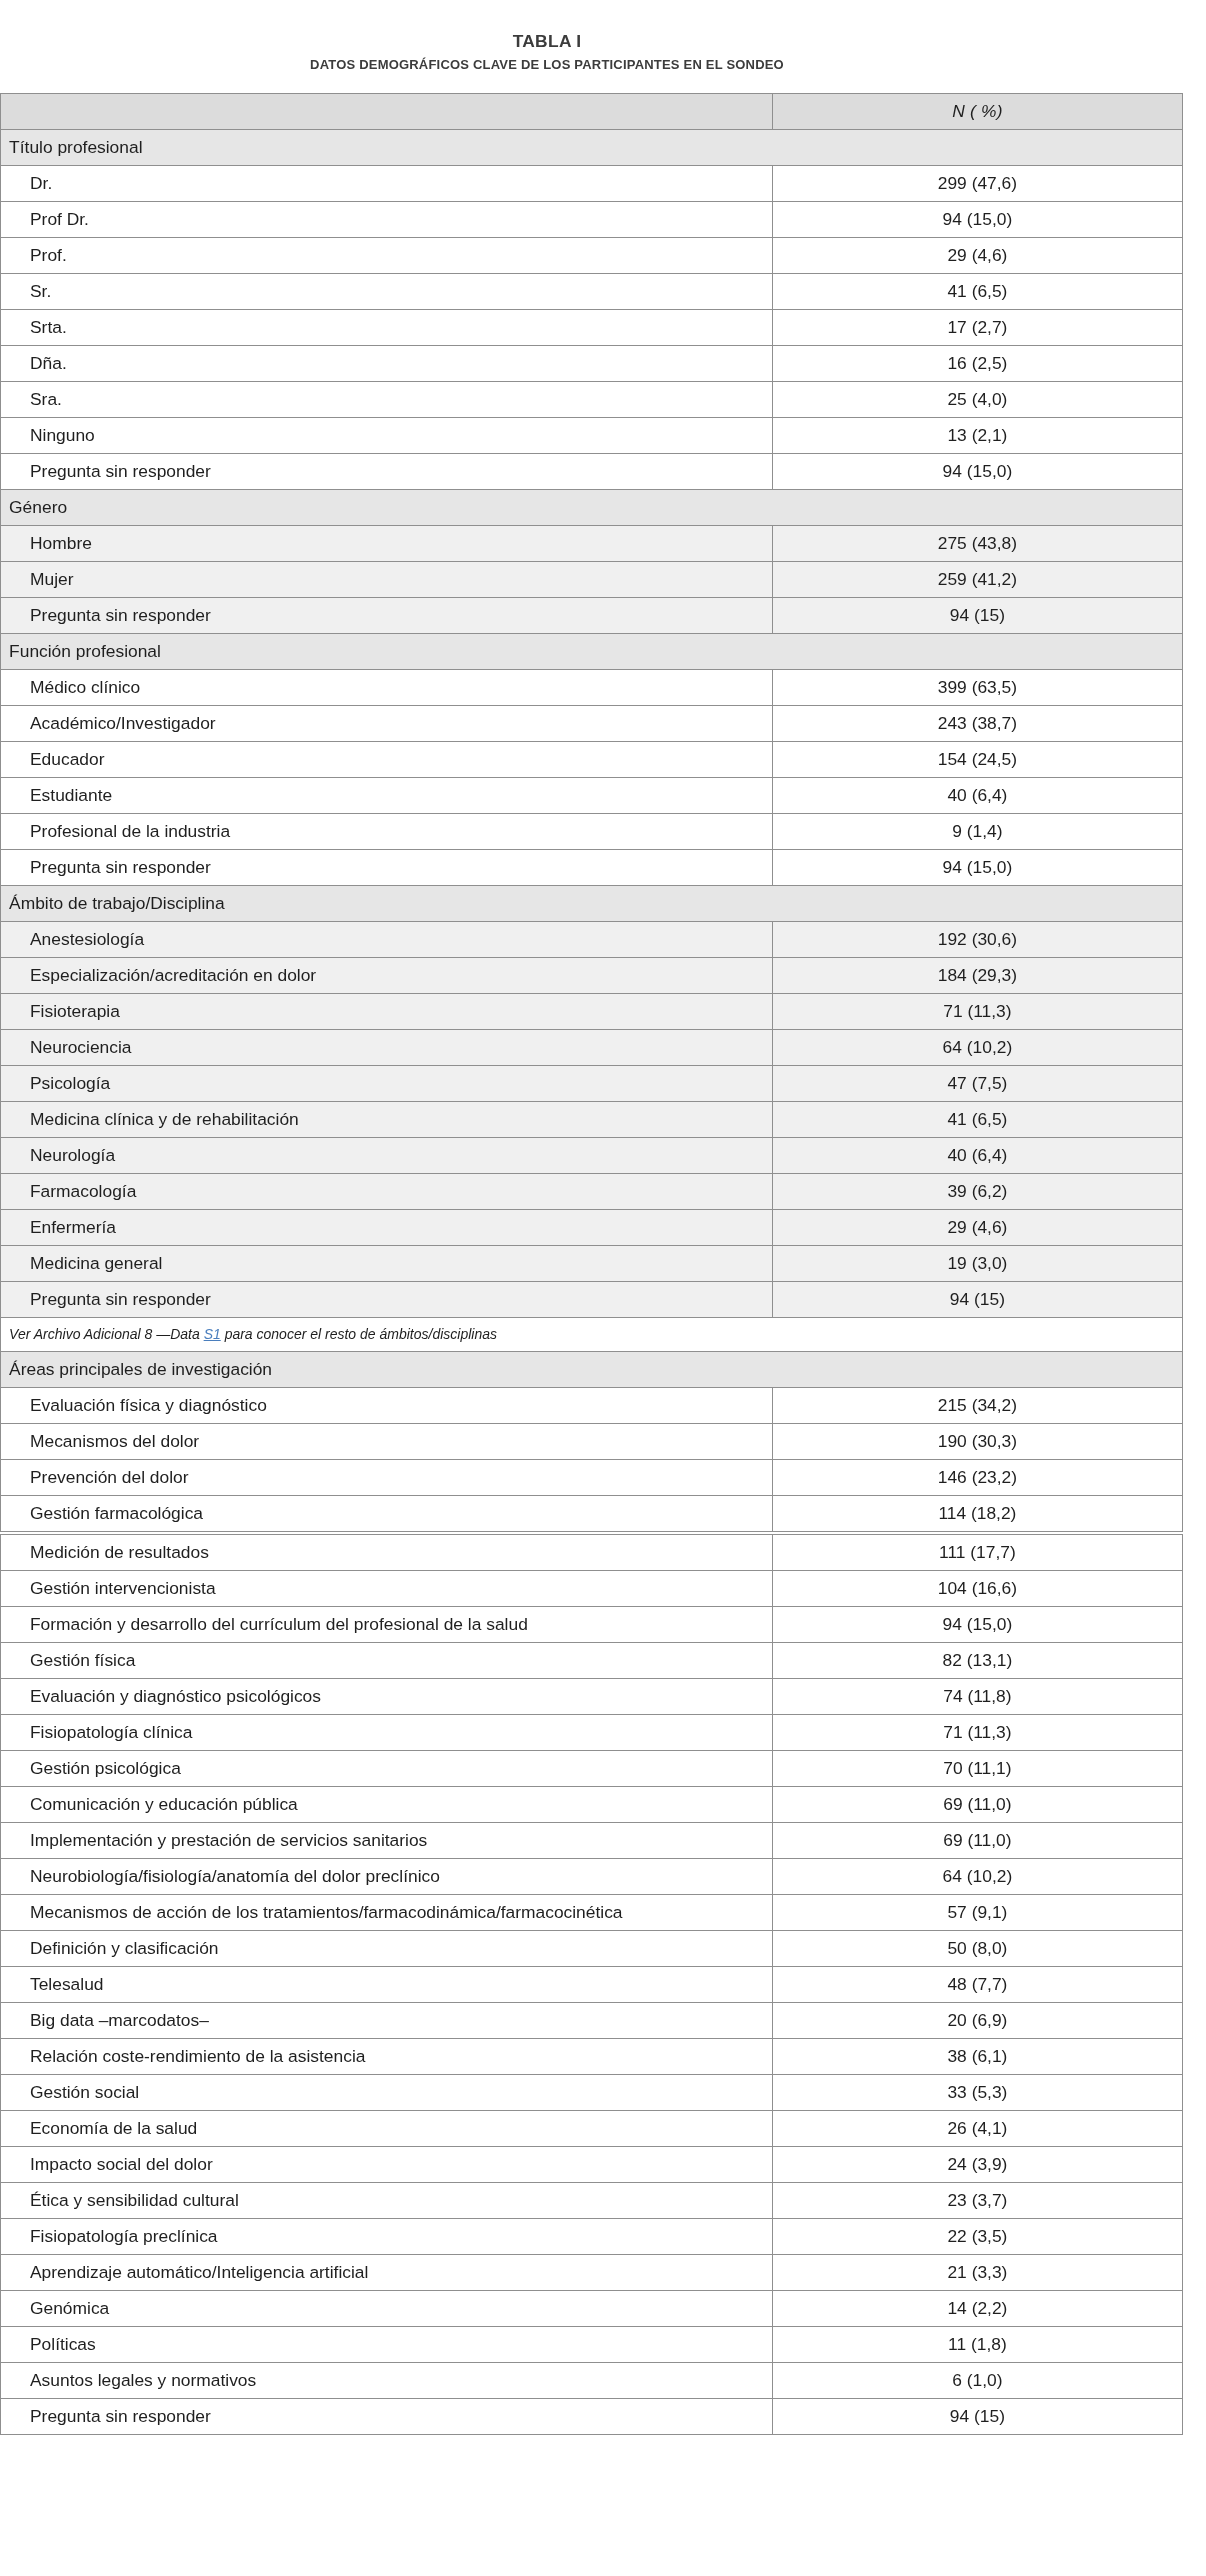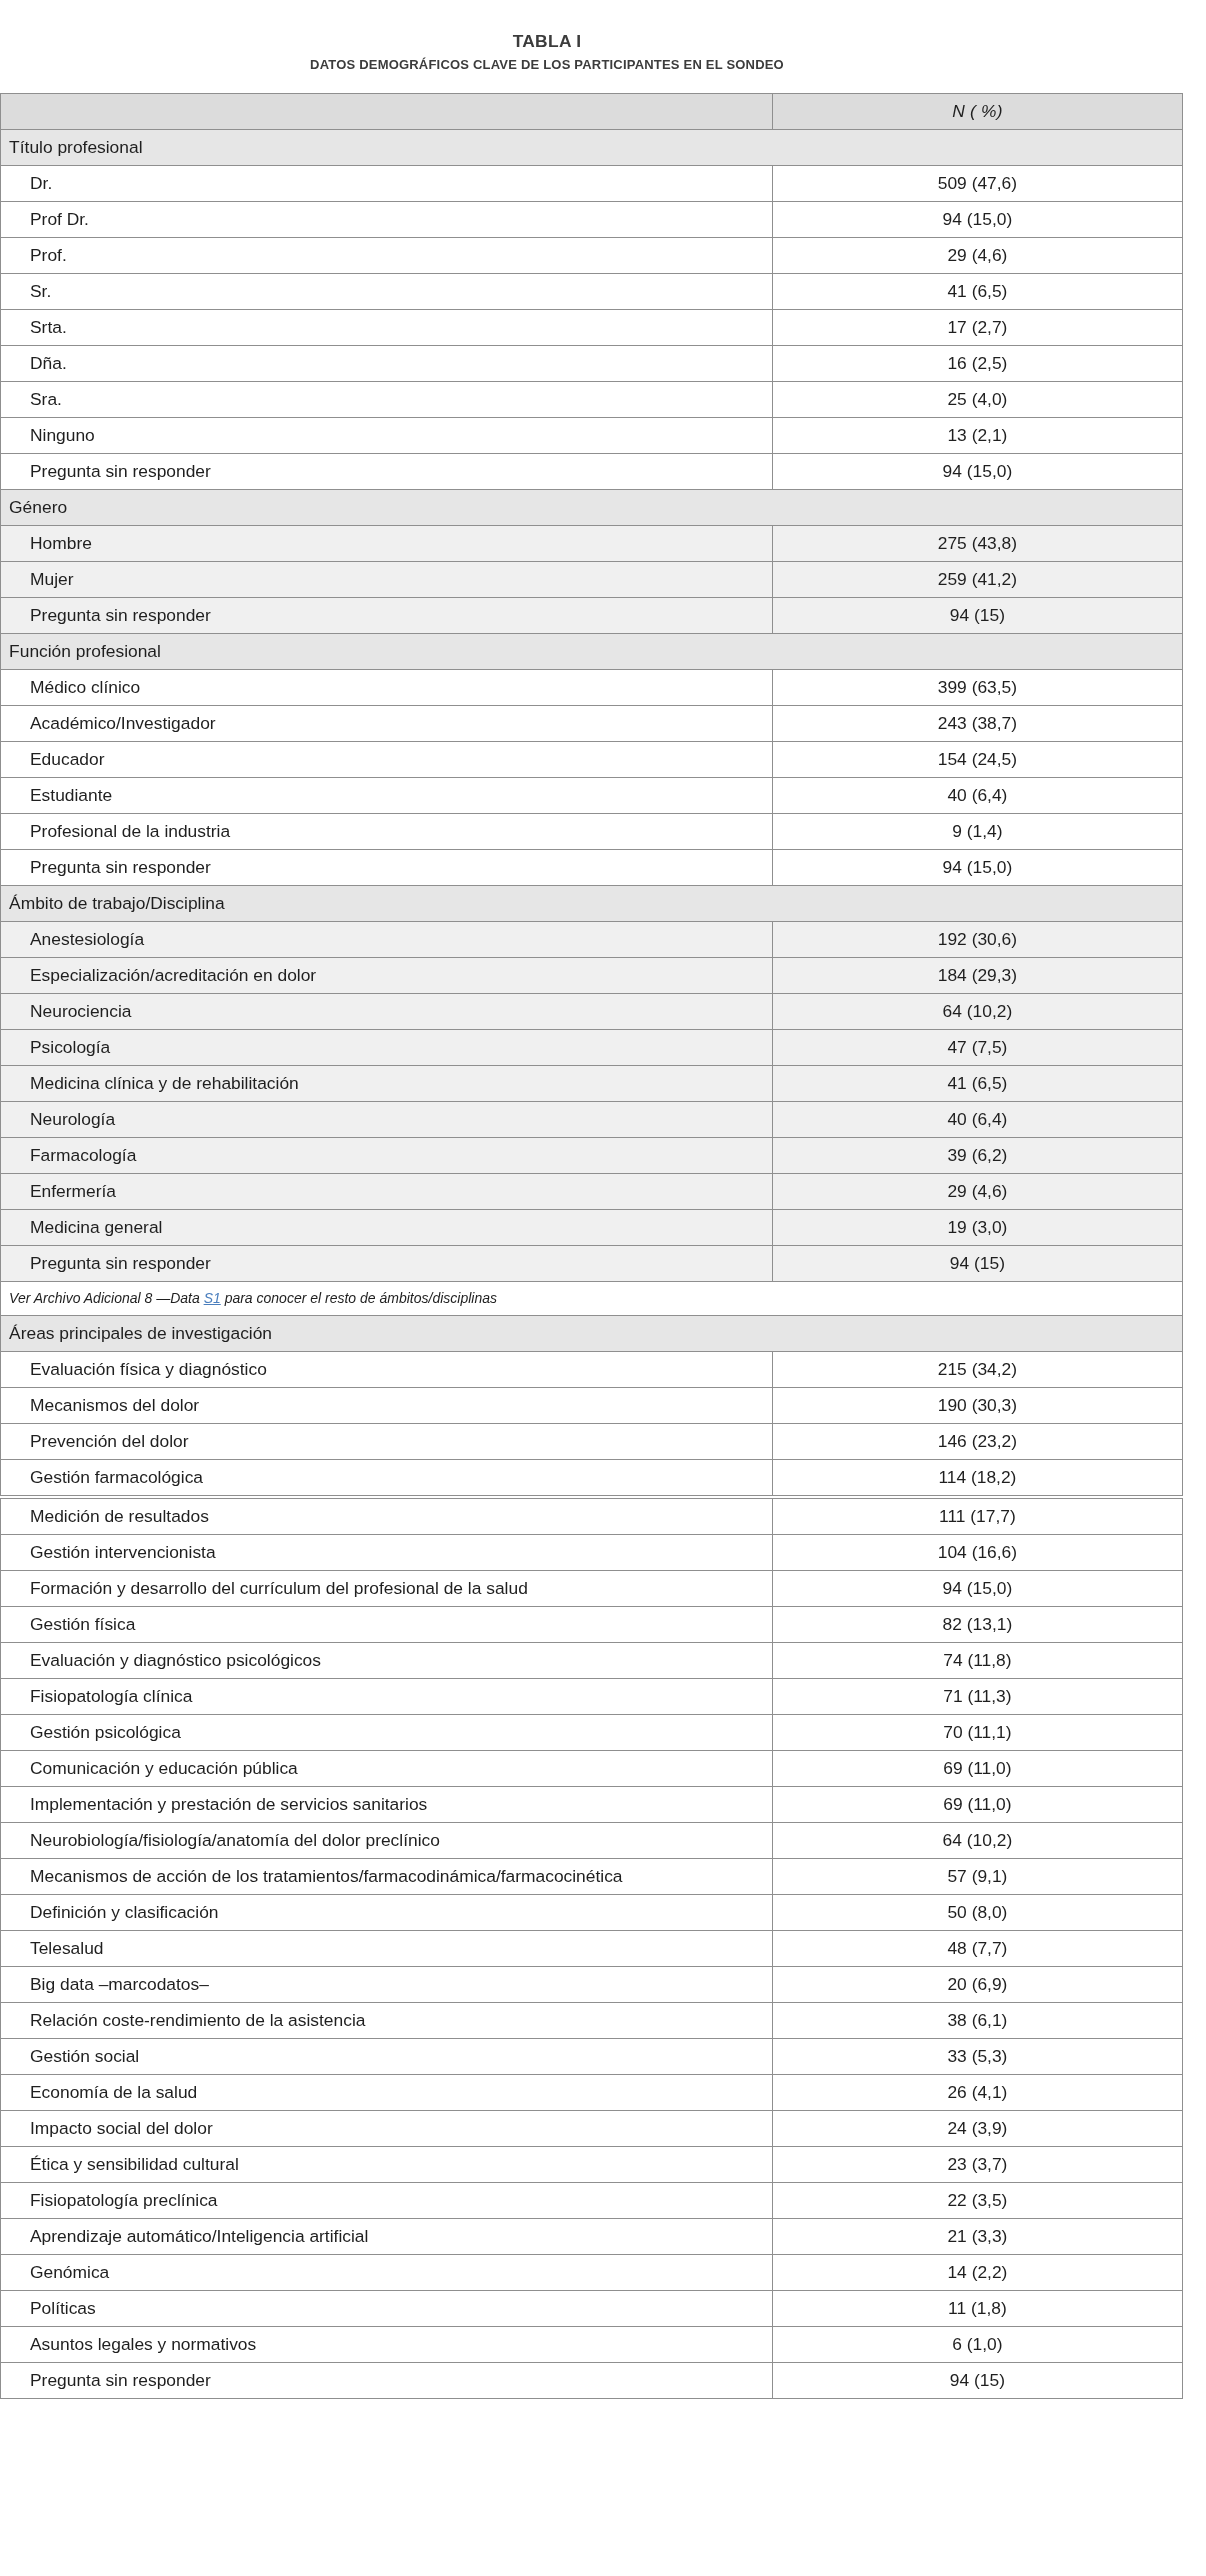--- a/index.html
+++ b/index.html
@@ -123,21 +123,21 @@
         <th class="head-label"></th>
         <th class="head-value">N ( %)</th>
       </tr>
     </thead>
     <tbody id="table-body">
         <tr class="section-header">
           <td colspan="2">Título profesional</td>
         </tr>
         <tr class="data-row">
           <td class="cell-label">Dr.</td>
-          <td class="cell-value">509 (47,6)</td>
+          <td class="cell-value">299 (47,6)</td>
         </tr>
         <tr class="data-row">
           <td class="cell-label">Prof Dr.</td>
           <td class="cell-value">94 (15,0)</td>
         </tr>
         <tr class="data-row">
           <td class="cell-label">Prof.</td>
           <td class="cell-value">29 (4,6)</td>
         </tr>
         <tr class="data-row">
@@ -209,20 +209,24 @@
         <tr class="section-header">
           <td colspan="2">Ámbito de trabajo/Disciplina</td>
         </tr>
         <tr class="data-row shaded">
           <td class="cell-label">Anestesiología</td>
           <td class="cell-value">192 (30,6)</td>
         </tr>
         <tr class="data-row shaded">
           <td class="cell-label">Especialización/acreditación en dolor</td>
           <td class="cell-value">184 (29,3)</td>
+        </tr>
+        <tr class="data-row shaded">
+          <td class="cell-label">Fisioterapia</td>
+          <td class="cell-value">71 (11,3)</td>
         </tr>
         <tr class="data-row shaded">
           <td class="cell-label">Neurociencia</td>
           <td class="cell-value">64 (10,2)</td>
         </tr>
         <tr class="data-row shaded">
           <td class="cell-label">Psicología</td>
           <td class="cell-value">47 (7,5)</td>
         </tr>
         <tr class="data-row shaded">

